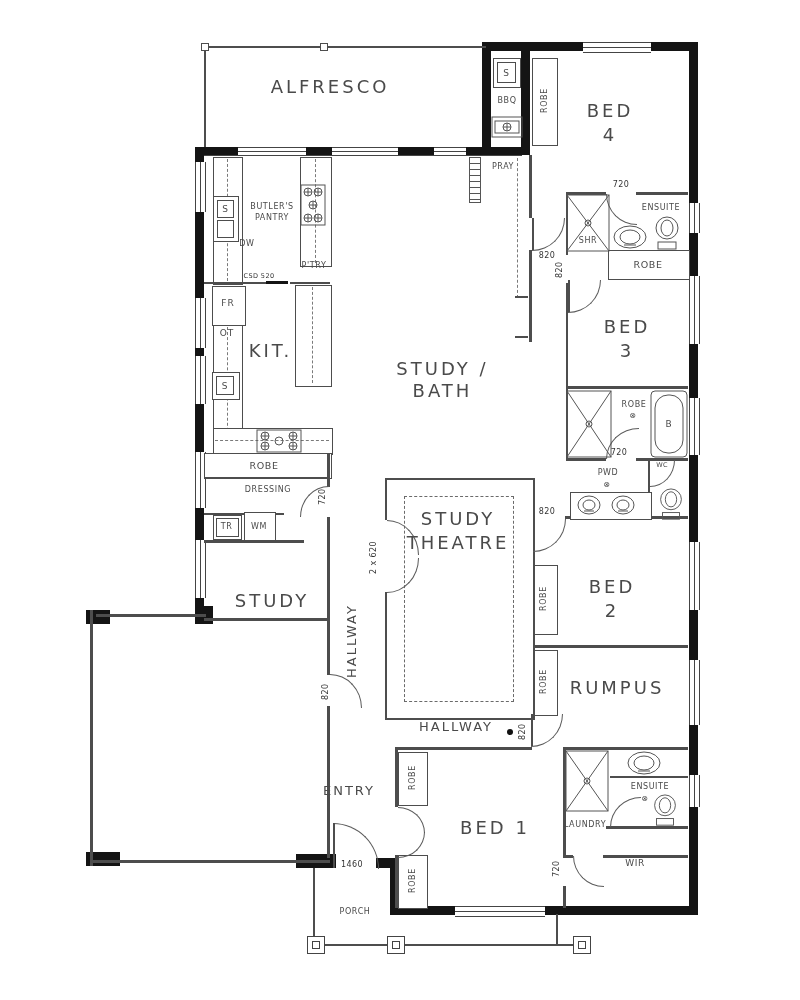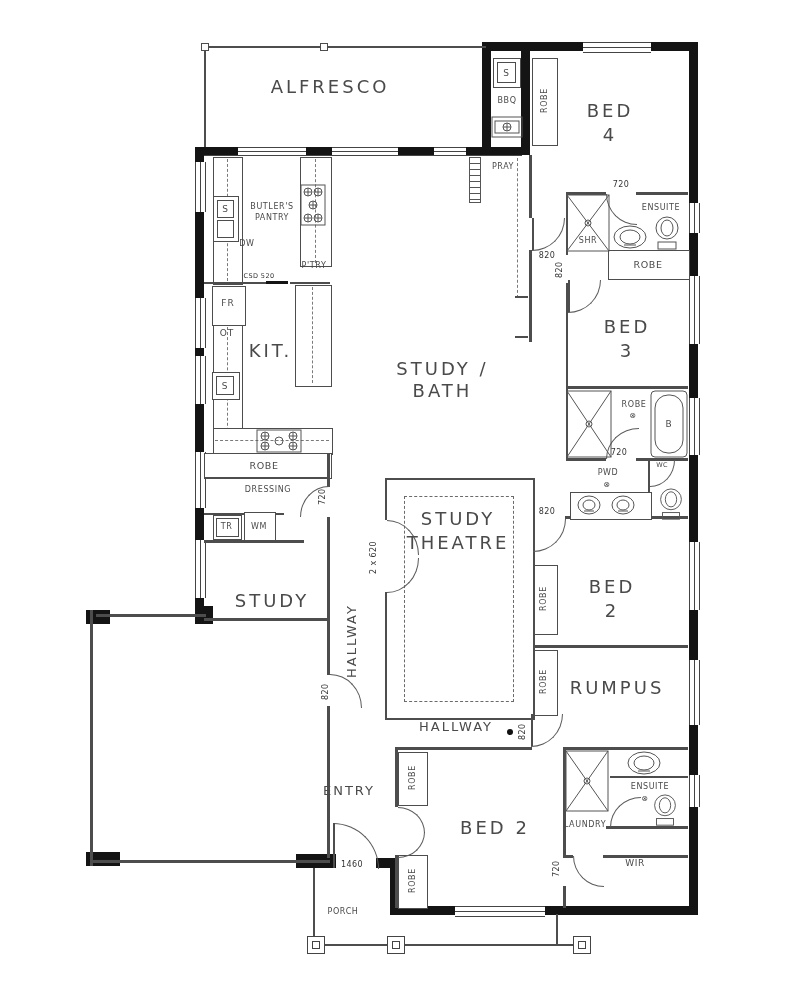--- a/index.html
+++ b/index.html
@@ -288,21 +288,21 @@
   <div class="box lbl f9" style="left:216px;top:376px;width:16px;height:17px">S</div>
   <div class="dot" style="left:507px;top:729px;width:6px;height:6px"></div>
 
   <div class="lbl f15" style="left:250px;top:76px;width:160px;height:20px">ALFRESCO</div>
   <div class="lbl f15" style="left:560px;top:100px;width:100px;height:20px">BED</div>
   <div class="lbl f15" style="left:560px;top:124px;width:100px;height:20px">4</div>
   <div class="lbl f15" style="left:577px;top:316px;width:100px;height:20px">BED</div>
   <div class="lbl f15" style="left:577px;top:340px;width:100px;height:20px">3</div>
   <div class="lbl f15" style="left:562px;top:576px;width:100px;height:20px">BED</div>
   <div class="lbl f15" style="left:562px;top:600px;width:100px;height:20px">2</div>
-  <div class="lbl f15" style="left:445px;top:817px;width:100px;height:20px">BED 2</div>
+  <div class="lbl f15" style="left:445px;top:817px;width:100px;height:20px">BED 1</div>
   <div class="lbl f15" style="left:385px;top:358px;width:115px;height:20px">STUDY /</div>
   <div class="lbl f15" style="left:385px;top:380px;width:115px;height:20px">BATH</div>
   <div class="lbl f15" style="left:408px;top:508px;width:100px;height:20px">STUDY</div>
   <div class="lbl f15" style="left:403px;top:532px;width:110px;height:20px">THEATRE</div>
   <div class="lbl f15" style="left:558px;top:677px;width:118px;height:20px">RUMPUS</div>
   <div class="lbl f15" style="left:234px;top:590px;width:76px;height:20px">STUDY</div>
   <div class="lbl f15" style="left:243px;top:340px;width:55px;height:20px">KIT.</div>
   <div class="lbl f13" style="left:314px;top:781px;width:70px;height:18px">ENTRY</div>
   <div class="lbl f13" style="left:413px;top:718px;width:86px;height:16px">HALLWAY</div>
   <div class="lbl f13 vert" style="left:343px;top:601px;width:16px;height:80px">HALLWAY</div>
@@ -325,21 +325,21 @@
   <div class="lbl f8" style="left:616px;top:399px;width:36px;height:10px">ROBE</div>
   <div class="lbl f8" style="left:628px;top:410px;width:10px;height:10px">⊗</div>
   <div class="lbl f9" style="left:660px;top:417px;width:18px;height:14px">B</div>
   <div class="lbl f8" style="left:592px;top:467px;width:32px;height:10px">PWD</div>
   <div class="lbl f8" style="left:602px;top:479px;width:10px;height:10px">⊗</div>
   <div class="lbl f7" style="left:652px;top:460px;width:20px;height:9px">WC</div>
   <div class="lbl f8" style="left:624px;top:781px;width:52px;height:11px">ENSUITE</div>
   <div class="lbl f8" style="left:640px;top:793px;width:10px;height:10px">⊗</div>
   <div class="lbl f8" style="left:556px;top:819px;width:58px;height:11px">LAUNDRY</div>
   <div class="lbl f8" style="left:616px;top:857px;width:38px;height:12px;font-size:9px">WIR</div>
-  <div class="lbl f8" style="left:320px;top:905px;width:46px;height:12px">PORCH</div>
+  <div class="lbl f8" style="left:332px;top:905px;width:46px;height:12px">PORCH</div>
 
   <div class="lbl f8 vert" style="left:536px;top:70px;width:16px;height:62px">ROBE</div>
   <div class="lbl f8 vert" style="left:535px;top:568px;width:16px;height:62px">ROBE</div>
   <div class="lbl f8 vert" style="left:535px;top:652px;width:16px;height:60px">ROBE</div>
   <div class="lbl f8 vert" style="left:404px;top:754px;width:16px;height:48px">ROBE</div>
   <div class="lbl f8 vert" style="left:404px;top:857px;width:16px;height:48px">ROBE</div>
 
   <div class="lbl dim" style="left:608px;top:179px;width:26px;height:10px">720</div>
   <div class="lbl dim" style="left:534px;top:250px;width:26px;height:10px">820</div>
   <div class="lbl dim vert" style="left:554px;top:256px;width:10px;height:28px">820</div>

